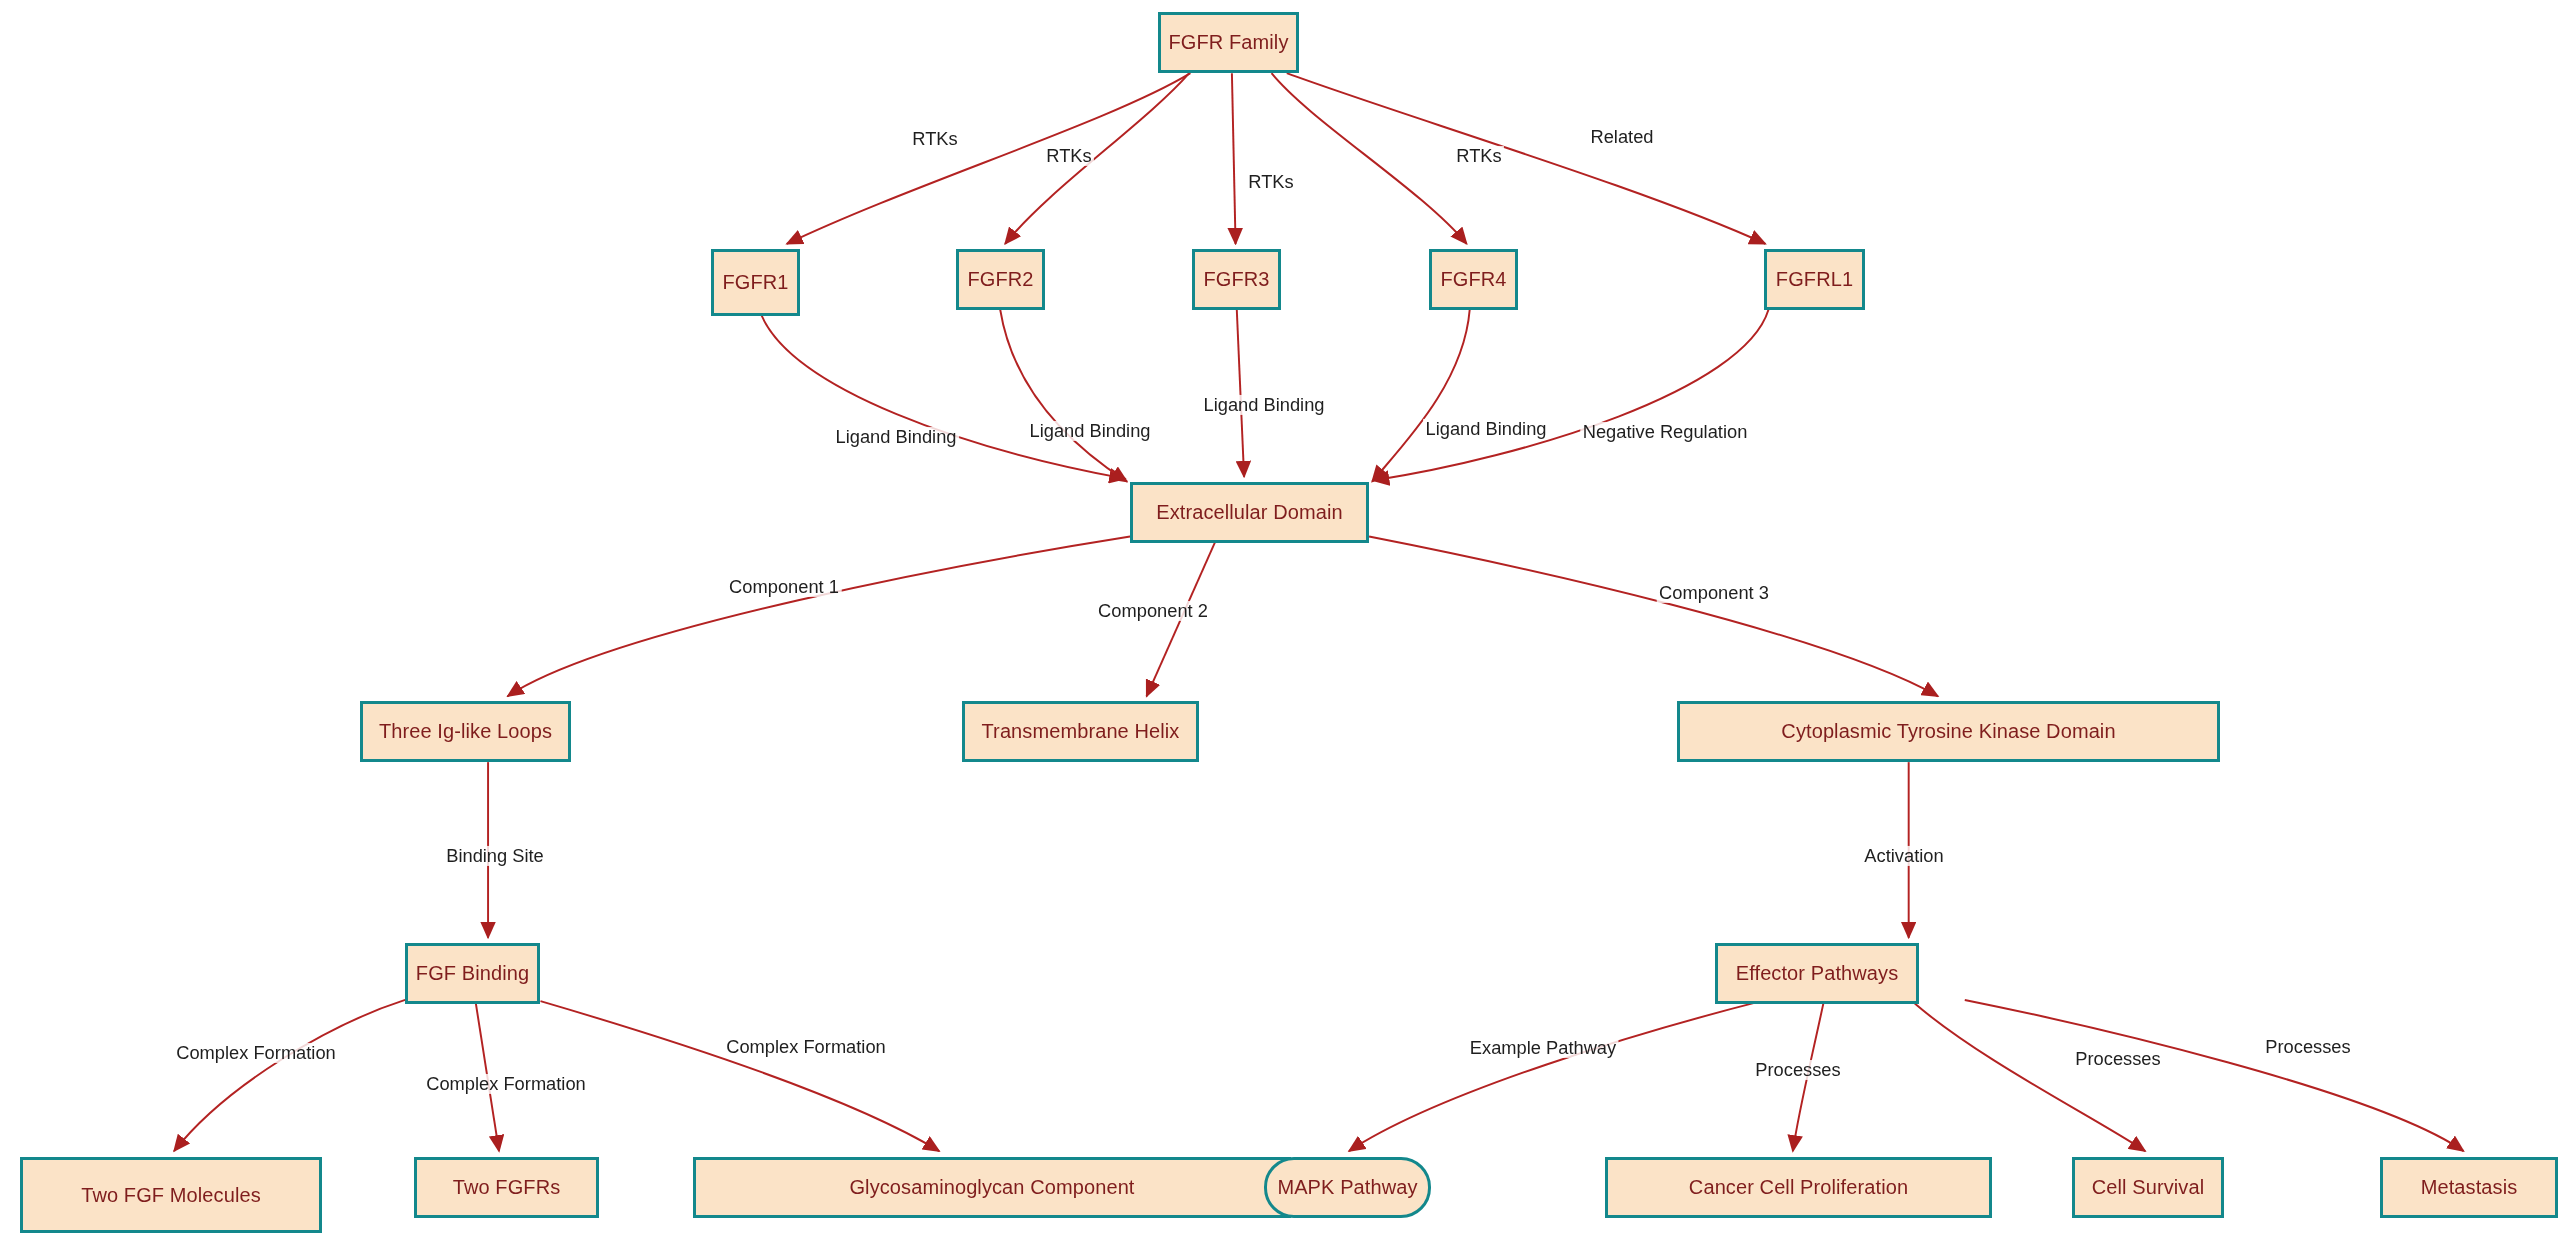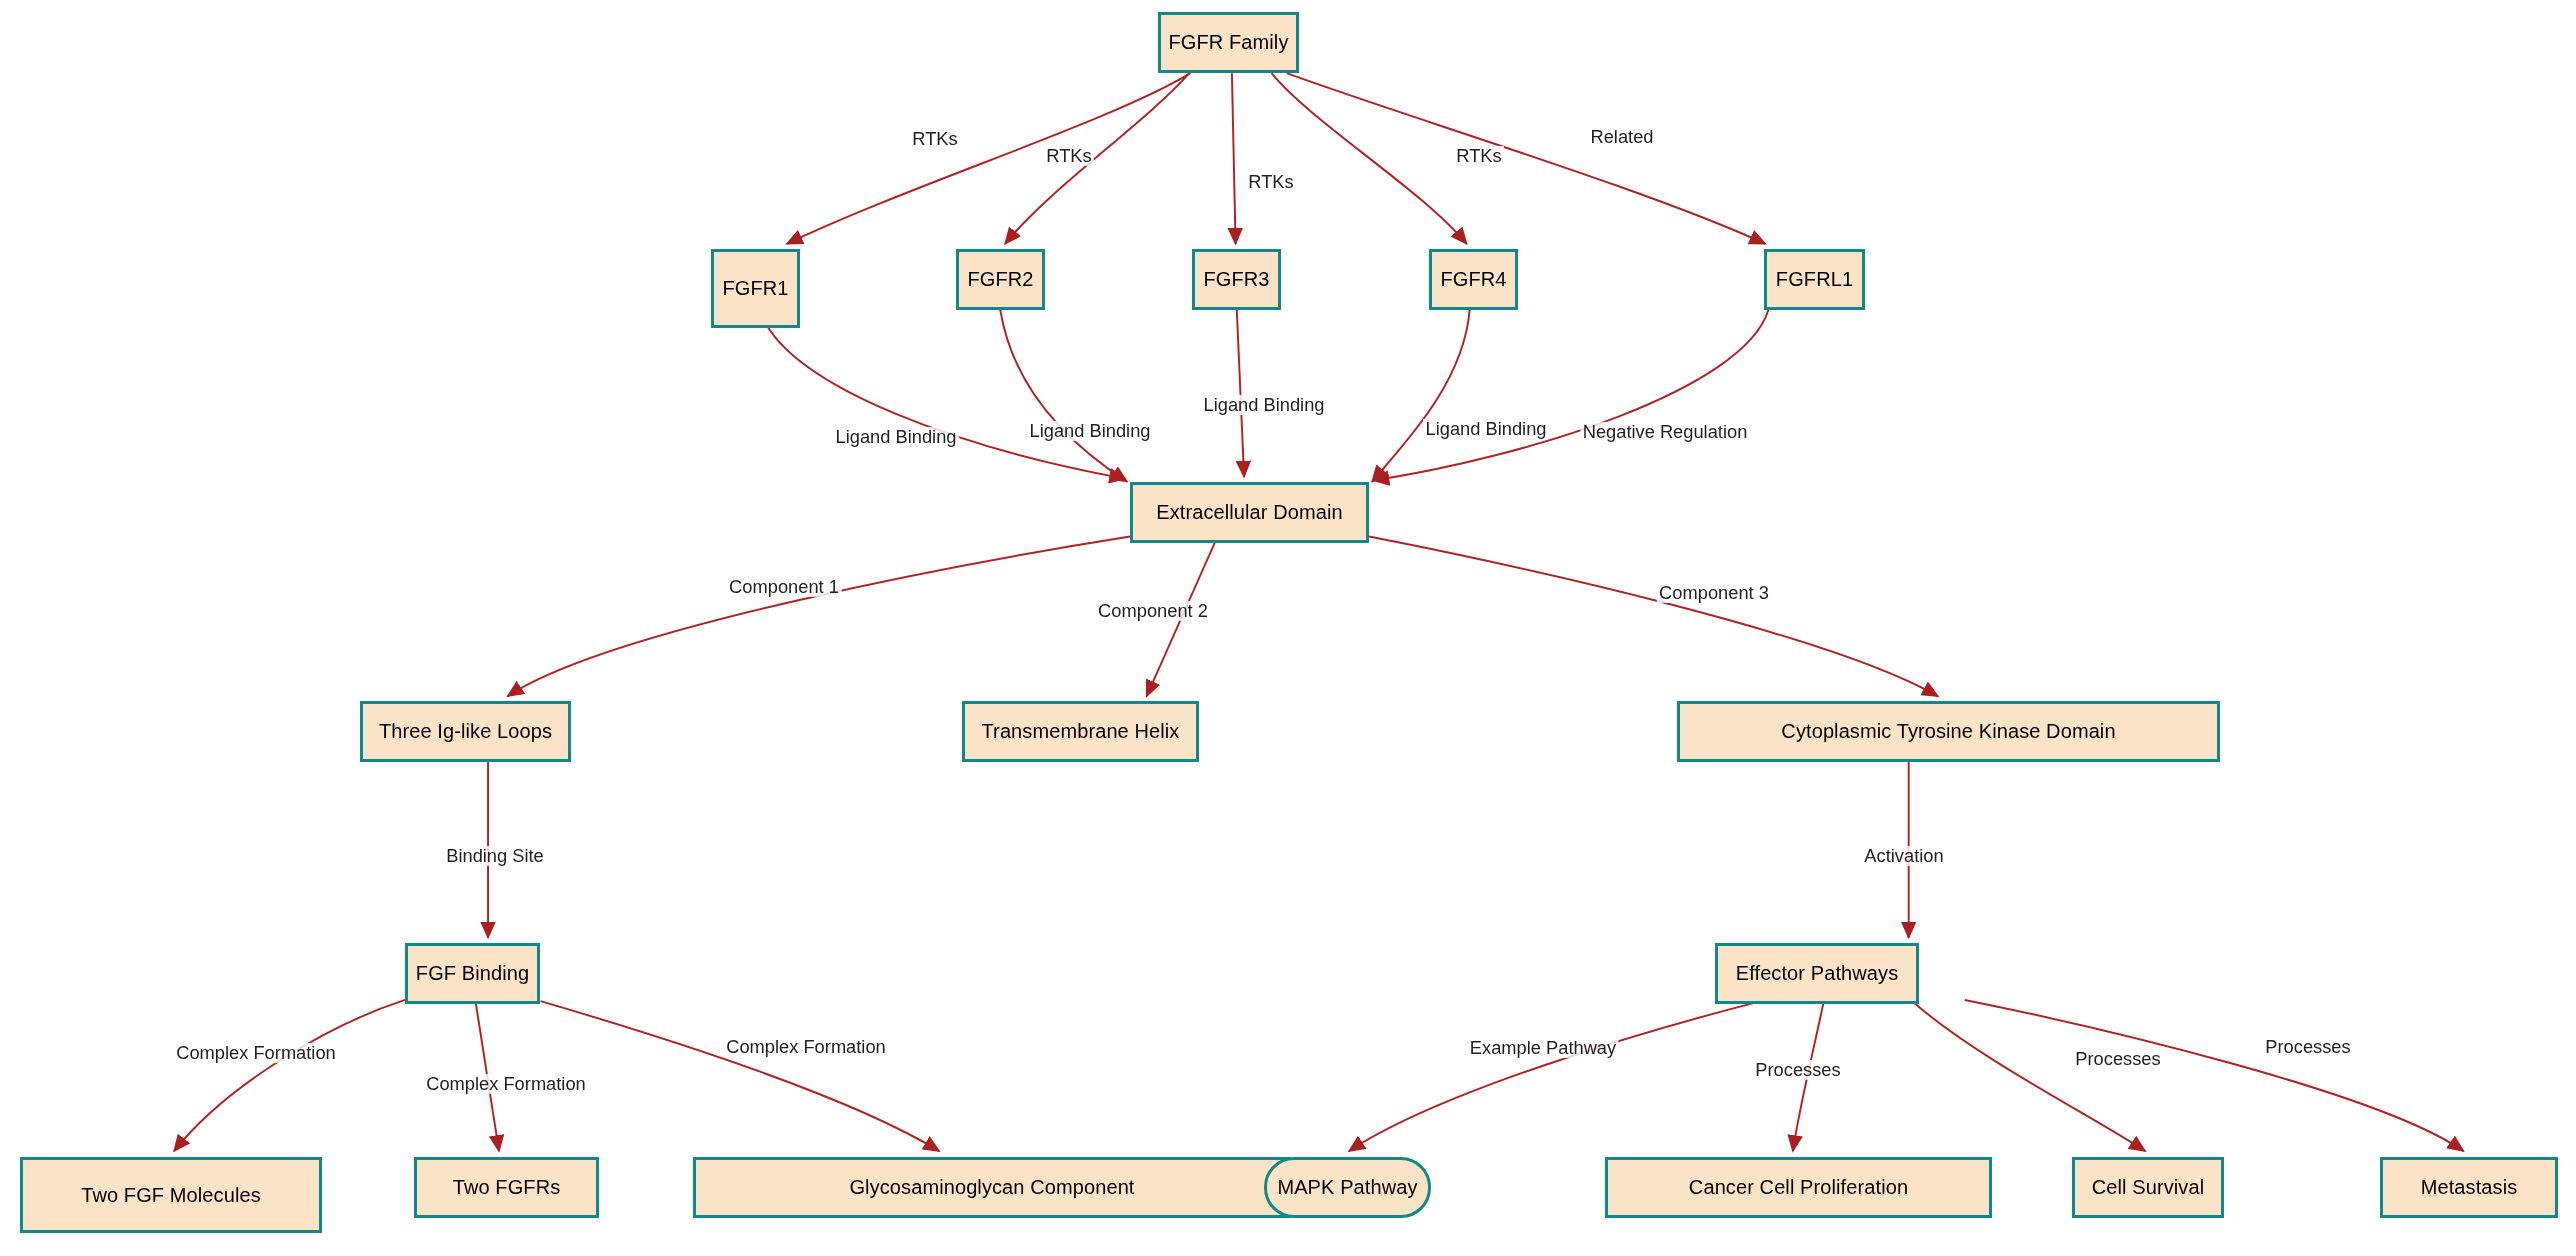--- a/index.html
+++ b/index.html
@@ -28,21 +28,21 @@
     pointer-events: none;
   }
   .node {
     position: absolute;
     box-sizing: border-box;
     background: #fbe3c7;
     border: 3.7px solid #13888c;
     display: flex;
     align-items: center;
     justify-content: center;
-    color: #000000;
+    color: #7f1d1d;
     font-size: 20px;
     font-family: "Liberation Sans", sans-serif;
     letter-spacing: 0.1px;
     white-space: nowrap;
   }
   .edge-label {
     position: absolute;
     transform: translate(-50%, -50%);
     color: #1f1f1f;
     font-size: 18.3px;
@@ -83,21 +83,21 @@
         <path d="M 780 1646 L 818 1888" fill="none" stroke="#b32222" stroke-width="3.2" marker-end="url(#arrow)"></path>
         <path d="M 886 1642 C 1050 1690, 1380 1790, 1540 1888" fill="none" stroke="#b32222" stroke-width="3.2" marker-end="url(#arrow)"></path>
         <path d="M 2888 1642 C 2700 1690, 2360 1790, 2212 1888" fill="none" stroke="#b32222" stroke-width="3.2" marker-end="url(#arrow)"></path>
         <path d="M 2990 1646 C 2970 1740, 2950 1820, 2940 1888" fill="none" stroke="#b32222" stroke-width="3.2" marker-end="url(#arrow)"></path>
         <path d="M 3140 1646 C 3250 1740, 3430 1830, 3518 1888" fill="none" stroke="#b32222" stroke-width="3.2" marker-end="url(#arrow)"></path>
         <path d="M 3222 1640 C 3420 1680, 3900 1790, 4040 1888" fill="none" stroke="#b32222" stroke-width="3.2" marker-end="url(#arrow)"></path>
       </g>
   </svg>
   <div id="node-layer">
       <div class="node" style="left: 1158px; top: 12.2px; width: 141px; height: 61px;">FGFR Family</div>
-      <div class="node" style="left: 711px; top: 249px; width: 89px; height: 79px;">FGFR1</div>
+      <div class="node" style="left: 711px; top: 249px; width: 89px; height: 67px;">FGFR1</div>
       <div class="node" style="left: 956px; top: 249px; width: 89px; height: 61px;">FGFR2</div>
       <div class="node" style="left: 1192px; top: 249px; width: 89px; height: 61px;">FGFR3</div>
       <div class="node" style="left: 1429px; top: 249px; width: 89px; height: 61px;">FGFR4</div>
       <div class="node" style="left: 1723px; top: 249px; width: 101px; height: 61px; margin-left: 41px;">FGFRL1</div>
       <div class="node" style="left: 1130px; top: 482px; width: 239px; height: 61px;">Extracellular Domain</div>
       <div class="node" style="left: 360px; top: 701px; width: 211px; height: 61px;">Three Ig-like Loops</div>
       <div class="node" style="left: 962px; top: 701px; width: 237px; height: 61px;">Transmembrane Helix</div>
       <div class="node" style="left: 1637px; top: 701px; width: 543px; height: 61px; margin-left: 40px;">Cytoplasmic Tyrosine Kinase Domain</div>
       <div class="node" style="left: 405px; top: 943px; width: 135px; height: 61px;">FGF Binding</div>
       <div class="node" style="left: 1715px; top: 943px; width: 204px; height: 61px;">Effector Pathways</div>

